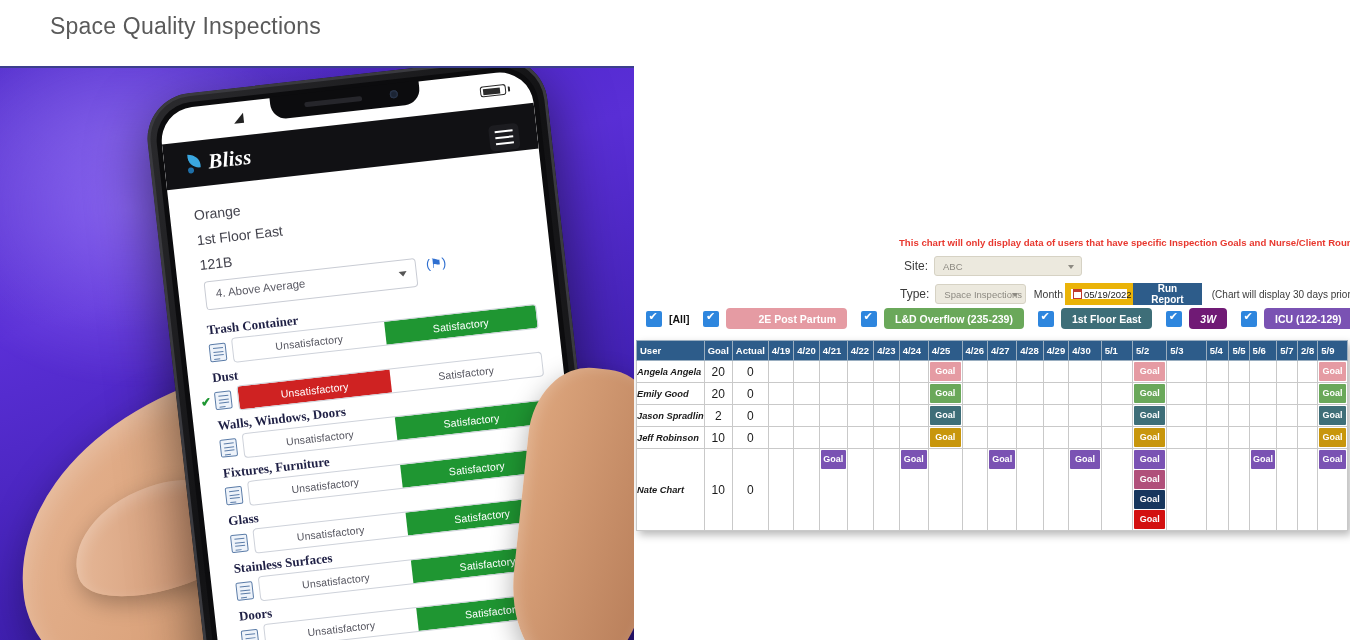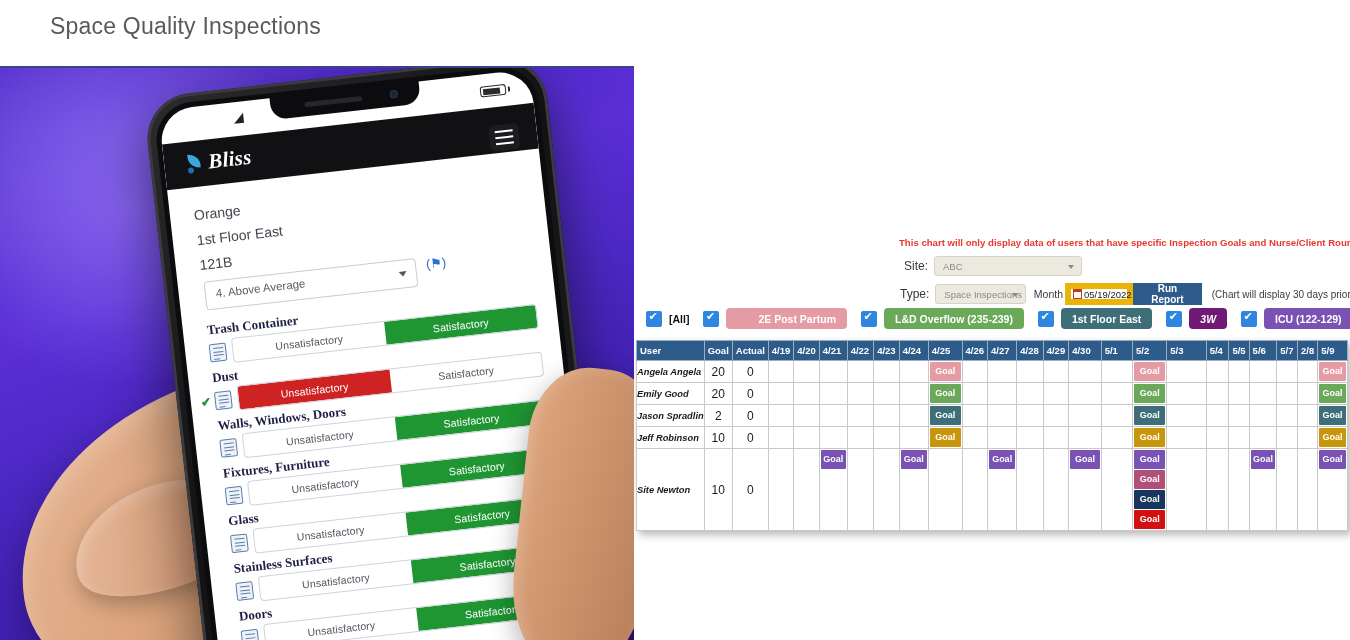--- a/index.html
+++ b/index.html
@@ -682,21 +682,21 @@
             <td></td>
             <td class="we"></td>
             <td class="we"></td>
             <td style="vertical-align: top;">
               <div class="stack">
                 <span class="goal" style="background: rgb(200, 150, 12);">Goal</span>
               </div>
             </td>
           </tr>
           <tr style="height: 73px;">
-            <td class="user">Site Newton</td>
+            <td class="user">Nate Chart</td>
             <td class="num">10</td>
             <td class="num">0</td>
             <td></td>
             <td></td>
             <td style="vertical-align: top;">
               <div class="stack">
                 <span class="goal" style="background: rgb(122, 82, 179);">Goal</span>
               </div>
             </td>
             <td></td>

